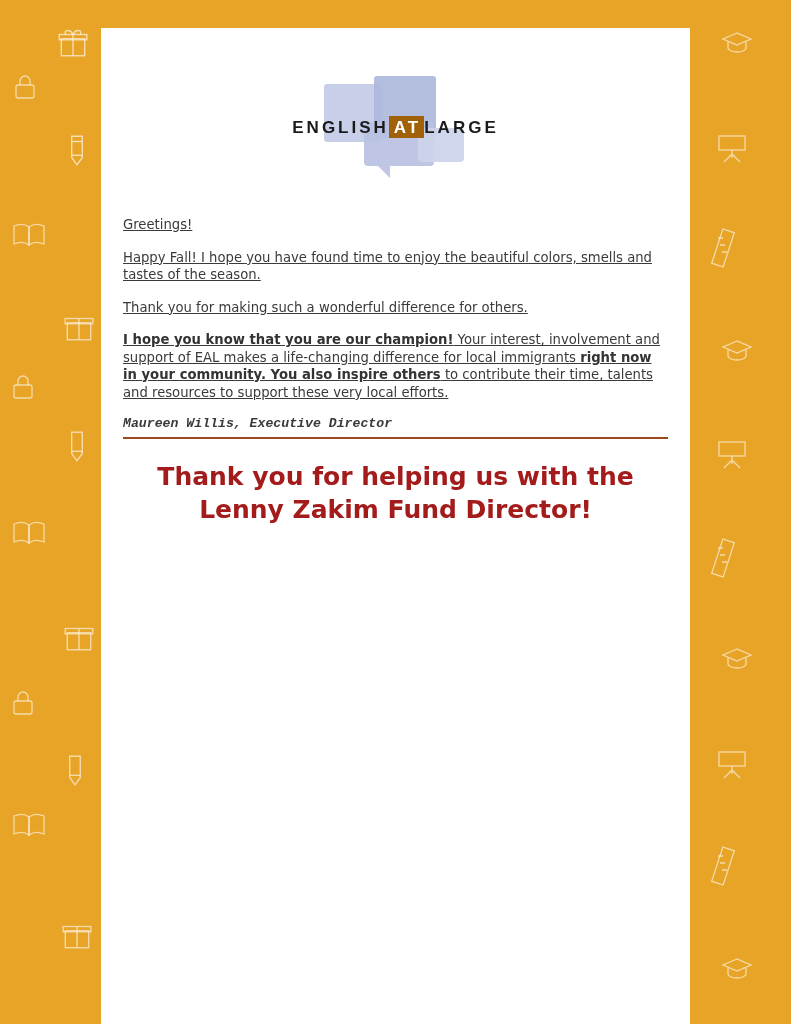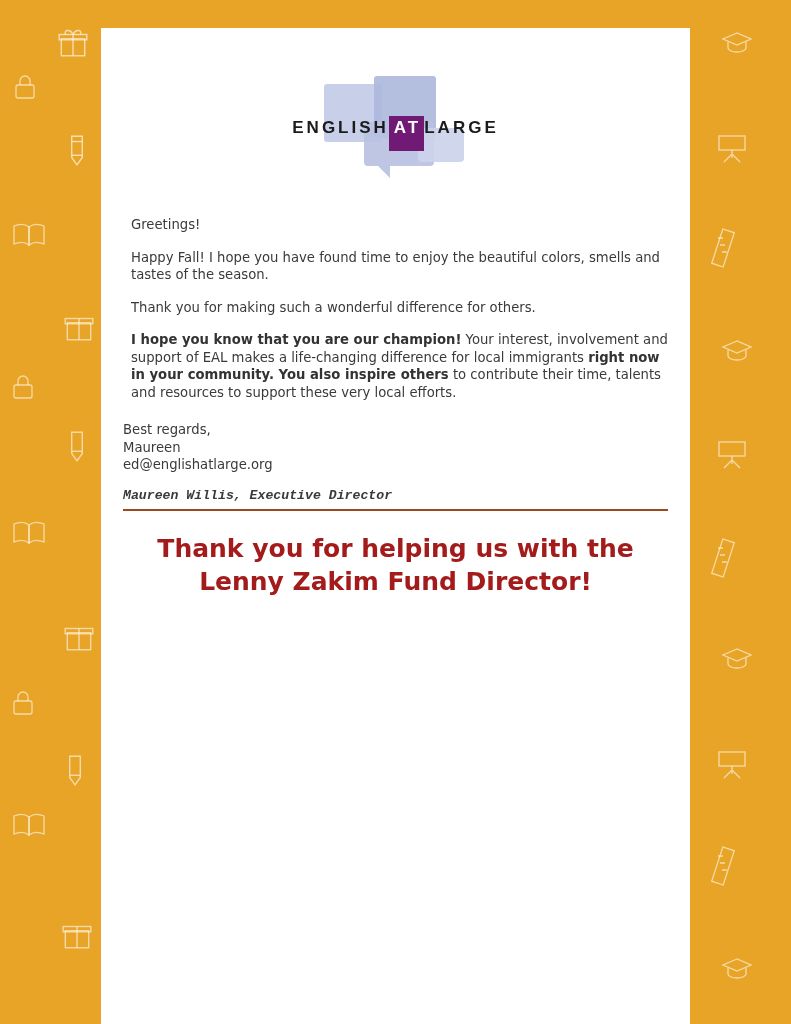--- a/index.html
+++ b/index.html
@@ -87,35 +87,36 @@
     top: 48px;
     text-align: center;
     font-family: "Liberation Sans", sans-serif;
     font-size: 17px;
     font-weight: bold;
     letter-spacing: 3px;
     color: #1b1b1b;
     white-space: nowrap;
   }
   .logo-text .at {
-    background: #701a75;
+    background: #a16207;
     color: #ffffff;
-    padding: 2px 3px 14px 5px;
+    padding: 2px 3px 1px 5px;
     letter-spacing: 3px;
   }
 
   .body-copy {
     margin: 22px 22px 0 22px;
     color: #3a3a3a;
     font-size: 13.2px;
     line-height: 1.33;
     font-family: "DejaVu Sans", sans-serif;
   }
   .body-copy p {
-    margin: 0 0 15px 8px;
+    margin: 0 0 15px 0;
+    text-decoration: underline;
   }
   .body-copy b { font-weight: bold; color: #333; }
 
   .signature {
     margin: 20px 22px 0 22px;
     color: #3a3a3a;
     font-size: 13.2px;
     line-height: 1.33;
   }
   .sig-title {
@@ -269,25 +270,20 @@
 
     <p>
       <span>Thank you for making such a wonderful difference for others.</span>
     </p>
 
     <p>
       <b>I hope you know that you are our champion!</b><span>  Your interest, involvement and support of EAL makes a life-changing difference for local immigrants </span><b>right now in your community.  You also inspire others</b><span> to contribute their time, talents and resources to support these very local efforts.</span>
     </p>
   </div>
 
-  <div class="signature">
-    <div>Best regards,</div>
-    <div>Maureen</div>
-    <div>ed@englishatlarge.org</div>
-  </div>
 
   <div class="sig-title">Maureen Willis, Executive Director</div>
   <div class="divider"></div>
 
   <div class="headline">
     <div>Thank you for helping us with the</div>
     <div>Lenny Zakim Fund Director!</div>
   </div>
 
 </div>

